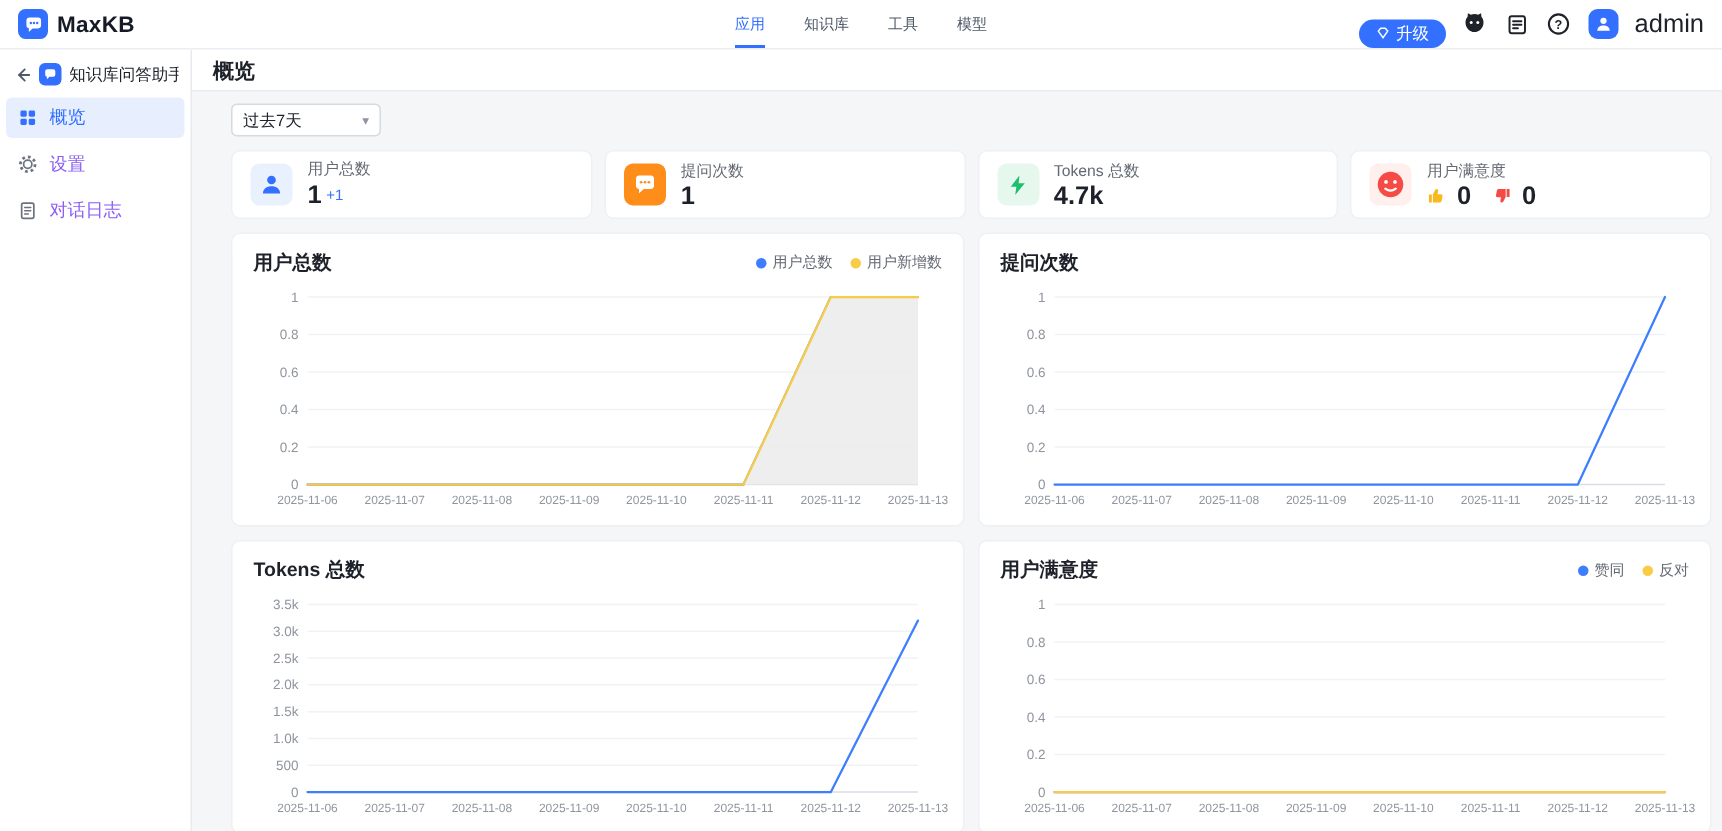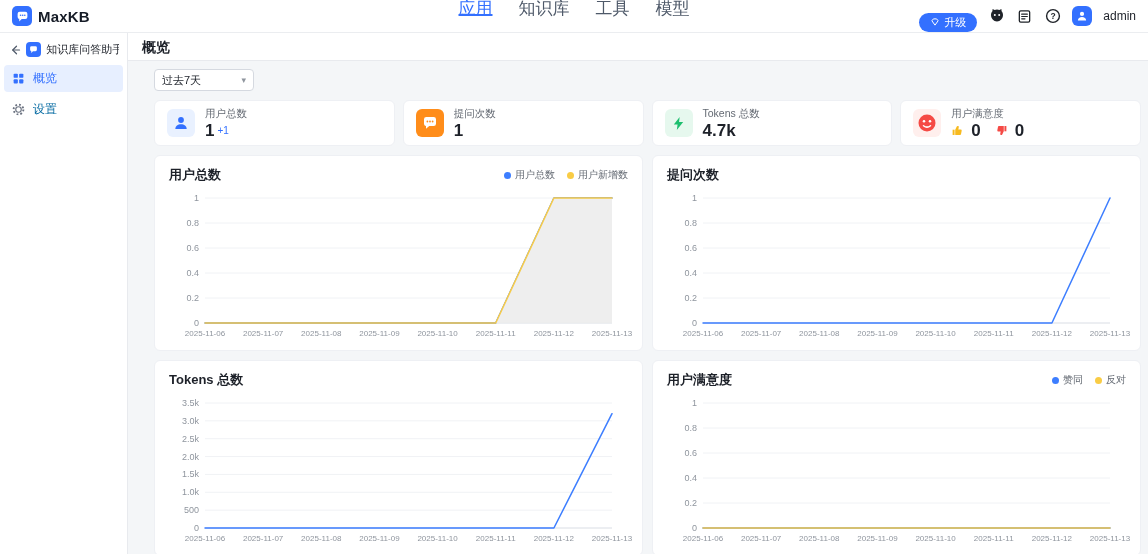--- a/index.html
+++ b/index.html
@@ -20,50 +20,50 @@
     border-bottom: 1px solid #ebedf0;
     display: flex; align-items: center;
     padding: 16px 12px;
   }
   .brand { display: flex; align-items: center; gap: 6px; cursor: pointer; }
   .logo-mark { width: 20px; height: 20px; border-radius: 5px; background: #3370FF;
     display: flex; align-items: center; justify-content: center; }
   .logo-text { font-size: 15px; font-weight: bold; color: #151b26; letter-spacing: .2px; }
   .nav-tabs { position: absolute; left: 50%; transform: translateX(-50%); top: 0; height: 30px;
     display: flex; gap: 26px; }
-  .nav-tab { height: 16px; display: flex; align-items: center; font-size: 17px; color: #4e5969;
+  .nav-tab { height: 32px; display: flex; align-items: center; font-size: 10px; color: #4e5969;
     cursor: pointer; position: relative; font-family: Liberation Serif, serif; }
   .nav-tab.active { color: #3370FF; }
   .nav-tab.active::after { content: ""; position: absolute; left: 0; right: 0; bottom: 0;
     height: 2px; background: #3370FF; }
   .nav-right { margin-left: auto; display: flex; align-items: center; gap: 11px; }
   .upgrade-btn { display: flex; align-items: center; gap: 4px; background: #3370FF; color: #fff;
     border: none; border-radius: 10px; height: 19px; padding: 0 11px; font-size: 11px;
     font-family: inherit; cursor: pointer; margin-top: 12px; }
   .nav-icon { width: 17px; height: 17px; display: flex; align-items: center; justify-content: center;
     color: #1f2329; cursor: pointer; }
   .avatar { width: 20px; height: 20px; border-radius: 6px; background: #3370FF;
     display: flex; align-items: center; justify-content: center; cursor: pointer; }
-  .username { font-size: 12px; color: #1d2129; }
+  .username { font-size: 17px; color: #1d2129; }
 
   
   .frame { display: flex; height: 523px; }
 
   
   .sidebar { width: 128px; background: #fff; border-right: 1px solid #e8eaee; flex-shrink: 0; }
   .app-header { display: flex; align-items: center; gap: 5px; padding: 9px 8px 8px 8px; }
   .back-icon { width: 14px; height: 14px; color: #4e5969; cursor: pointer; display: flex;
     align-items: center; justify-content: center; }
   .app-mini-icon { width: 15px; height: 15px; border-radius: 4px; background: #3370FF;
     display: flex; align-items: center; justify-content: center; flex-shrink: 0; }
   .app-title { font-size: 11px; font-weight: normal; color: #1d2129; white-space: nowrap;
     overflow: hidden; }
   .side-menu { padding: 0 4px; display: flex; flex-direction: column; gap: 4px; }
   .side-item { display: flex; align-items: center; gap: 7px; padding: 5px 8px; border-radius: 4px;
-    font-size: 12px; color: #0369a1; cursor: pointer; }
+    font-size: 12px; color: #8b5cf6; cursor: pointer; }
   .side-item .s-icon { width: 14px; height: 14px; color: #6b7280; display: flex; }
   .side-item.active { background: #e7efff; color: #3370FF; }
   .side-item.active .s-icon { color: #3370FF; }
 
   
   .main { flex: 1; display: flex; flex-direction: column; overflow: hidden; }
   .main-header { background: #fff; border-bottom: 1px solid #e8eaee; padding: 6px 14px;
     font-size: 14px; font-weight: bold; color: #1d2129; height: 28px; }
   .content { flex: 1; padding: 8px 7px 8px 26px; overflow: hidden; }
 
@@ -195,20 +195,29 @@
       </div>
       <div class="side-item">
         <span class="s-icon">
           <svg width="13" height="13" viewBox="0 0 16 16">
               <circle cx="8" cy="8" r="6" fill="none" stroke="currentColor" stroke-width="2.3" stroke-dasharray="2.2 2.5"></circle>
               <circle cx="8" cy="8" r="3.4" fill="none" stroke="currentColor" stroke-width="1.4"></circle>
             </svg>
         </span>
         <span>设置</span>
       </div>
+      <div class="side-item">
+        <span class="s-icon">
+          <svg width="13" height="13" viewBox="0 0 16 16">
+              <rect x="3" y="1.8" width="10" height="12.4" rx="1.5" fill="none" stroke="currentColor" stroke-width="1.4"></rect>
+              <path d="M5.5 5.3h5M5.5 8h5M5.5 10.7h3" stroke="currentColor" stroke-width="1.2" stroke-linecap="round"></path>
+            </svg>
+        </span>
+        <span>对话日志</span>
+      </div>
     </nav>
   </aside>
 
   <main class="main">
     <div class="main-header">概览</div>
 
     <div class="content">
 
       <div class="filter-select">
         <span>过去7天</span>

